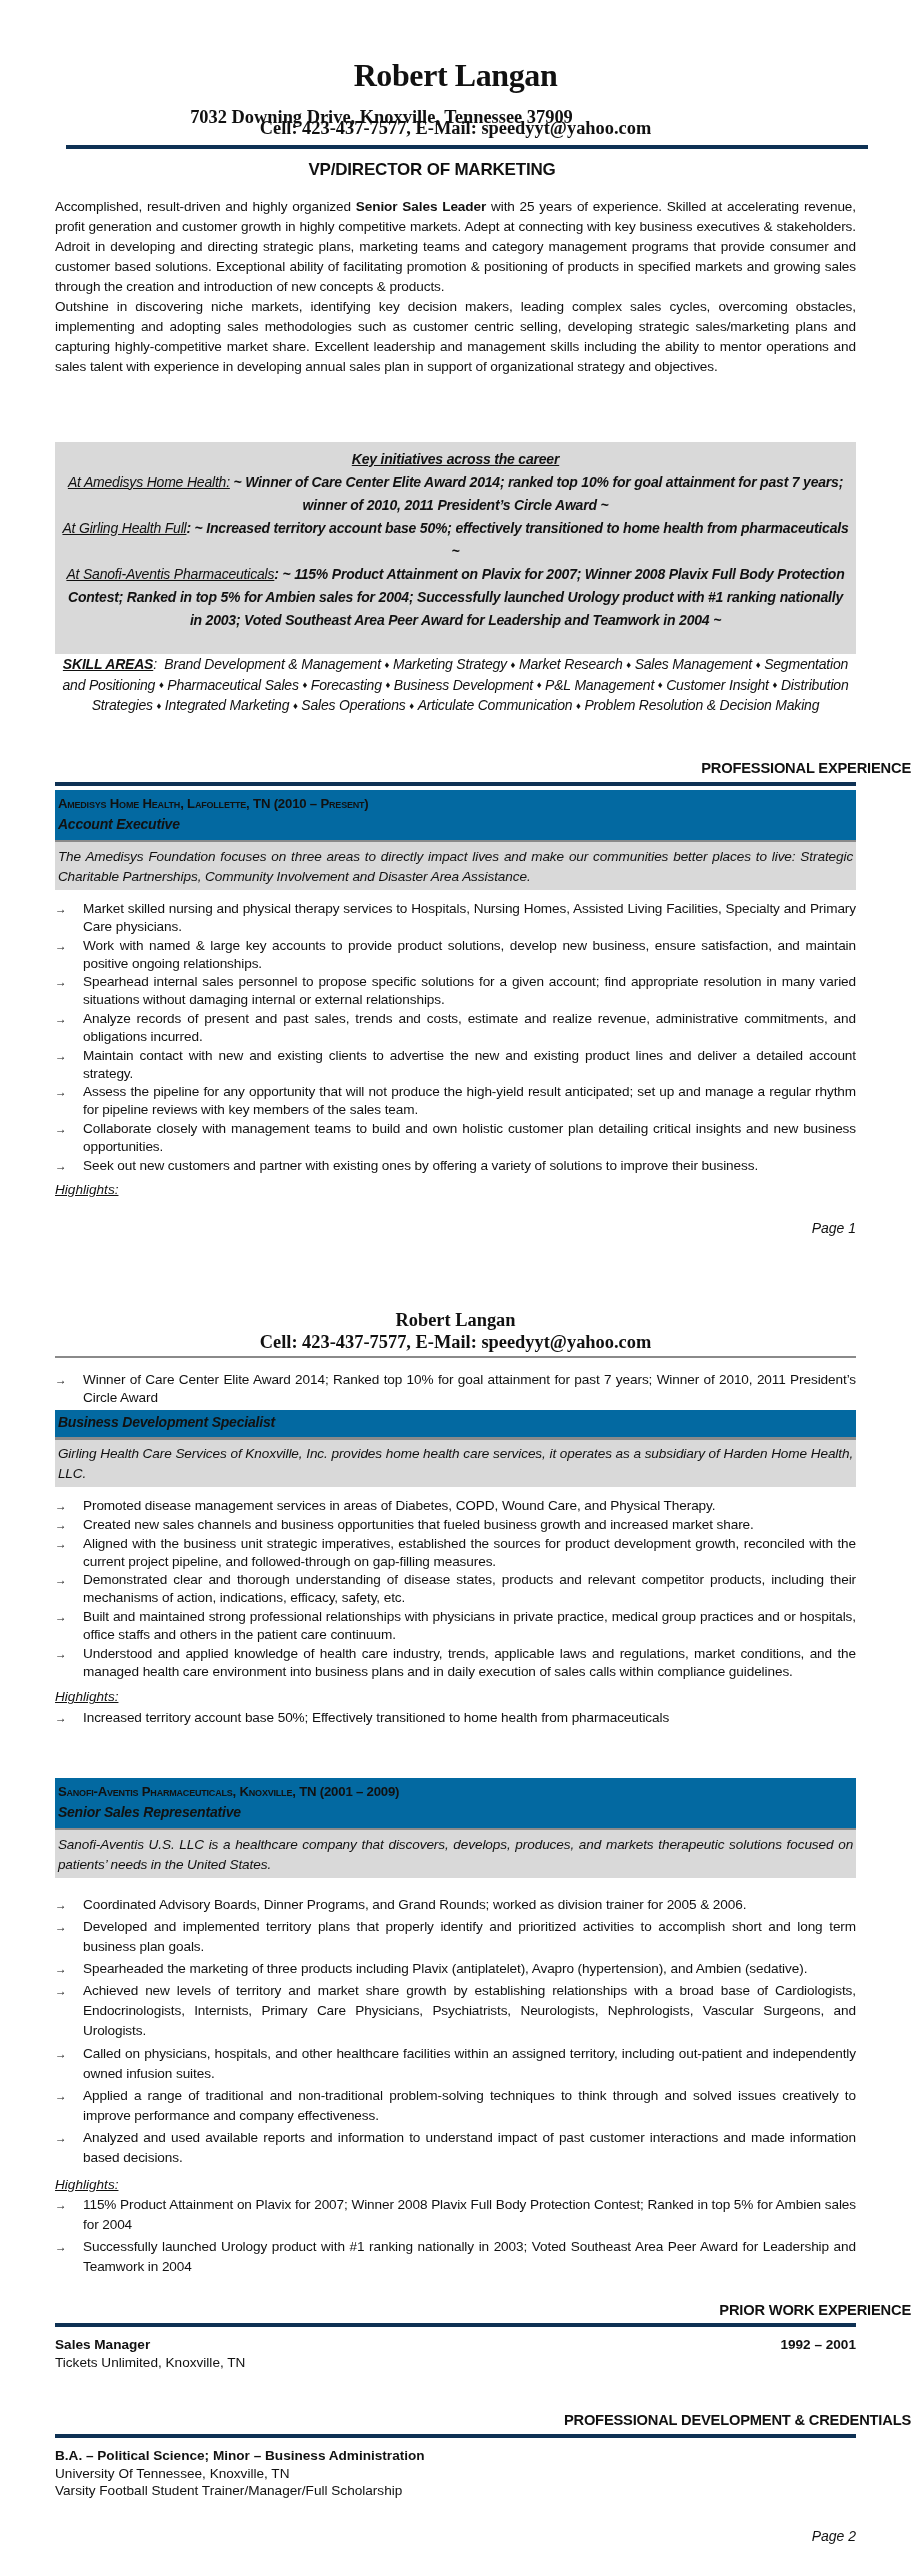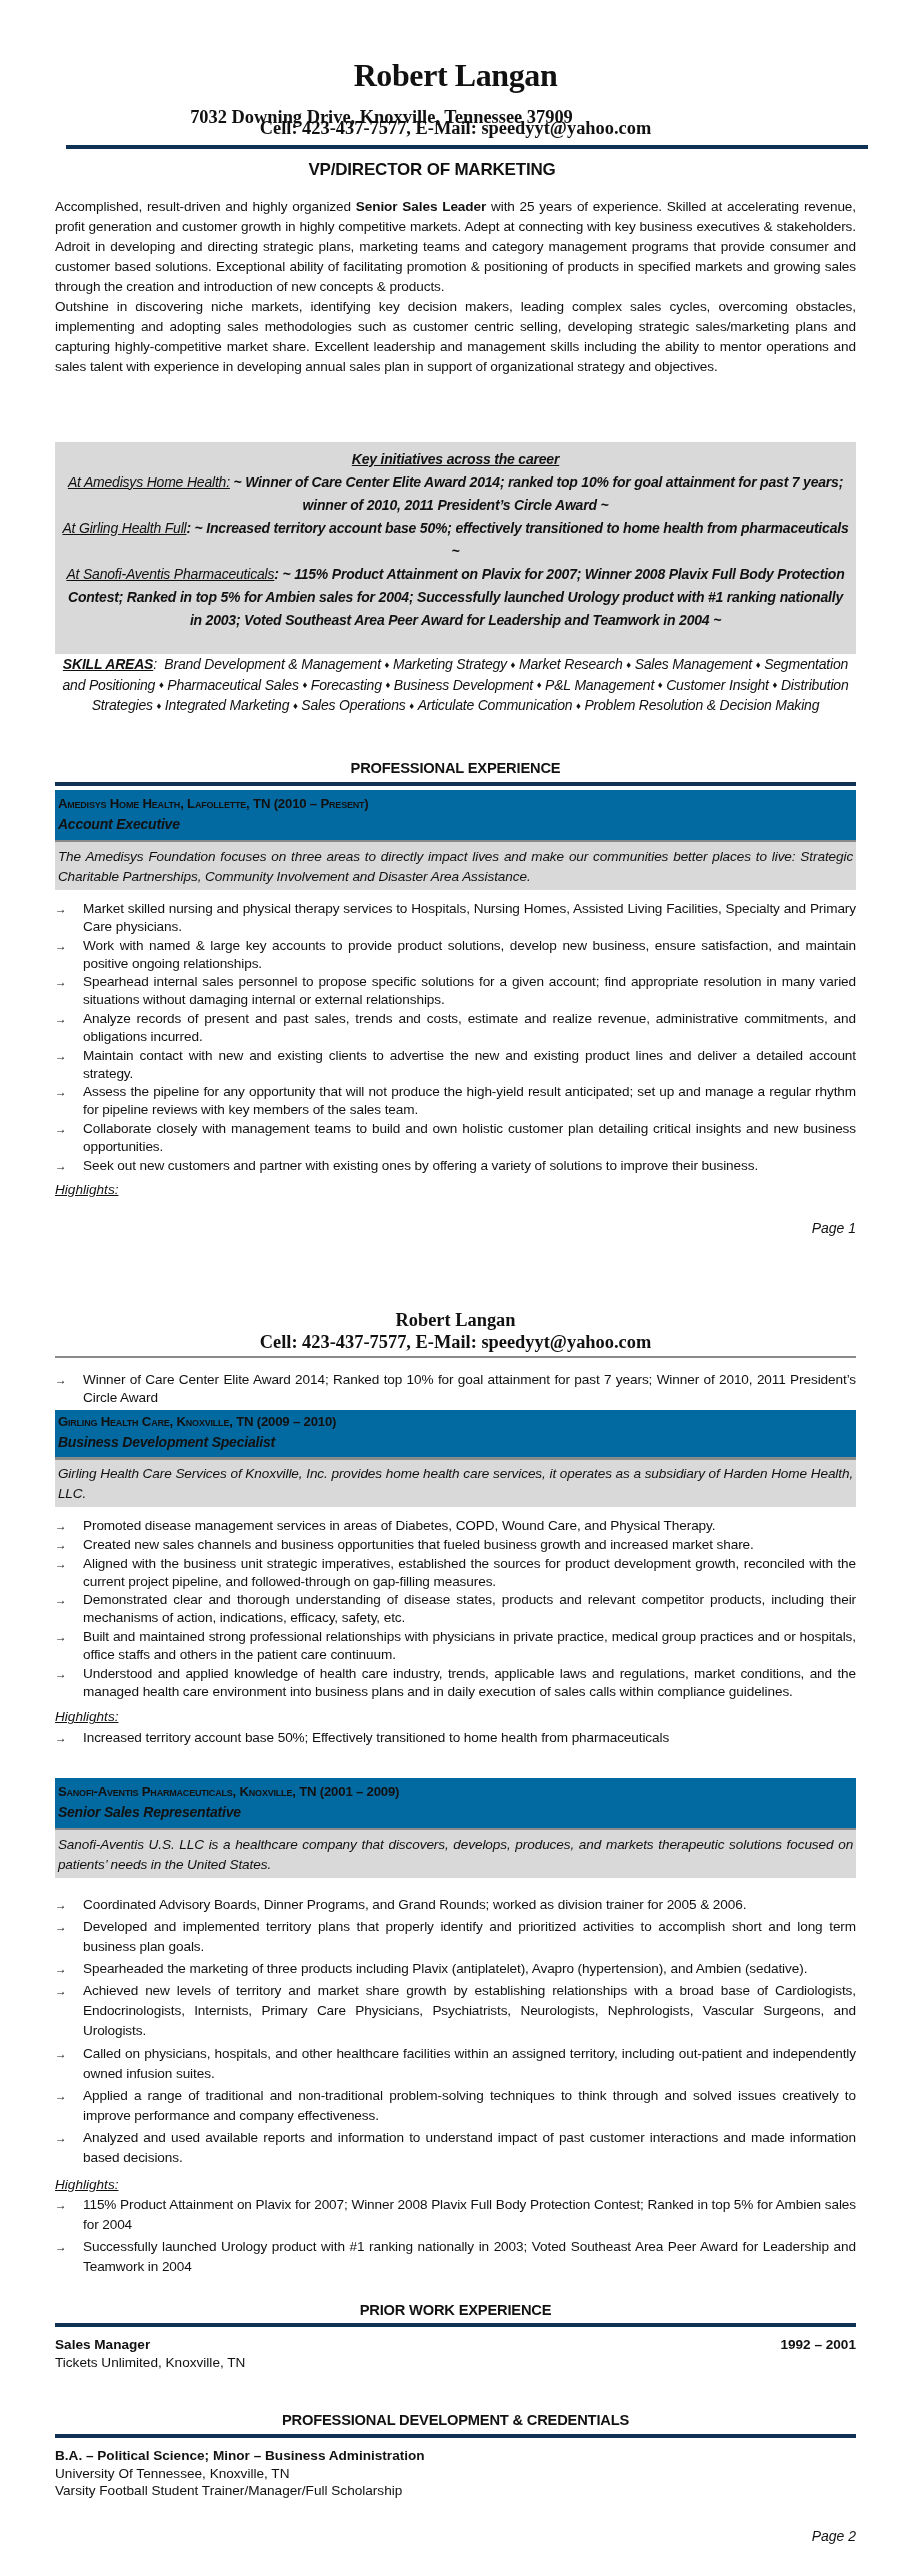--- a/index.html
+++ b/index.html
@@ -12,21 +12,21 @@
   .addr { font-family: "Liberation Serif", serif; font-weight: bold; font-size: 18.4px; text-align: center; line-height: 23.5px; }
   .rule-navy { height: 3.7px; background: #0e3154; }
   .rule-gray { height: 2.2px; background: #8a8a8a; }
   .title-main { font-weight: bold; font-size: 17px; text-align: center; letter-spacing: -0.2px; }
   .para { font-size: 13.6px; line-height: 20px; text-align: justify; margin: 0; letter-spacing: -0.1px; }
   .key-box { background: #d9d9d9; padding: 5.9px 5.9px 22px 5.9px; text-align: center; font-size: 14px; line-height: 23px; font-weight: bold; font-style: italic; letter-spacing: -0.2px; }
   .key-box .u { text-decoration: underline; font-weight: normal; }
   .skills { text-align: center; font-style: italic; font-size: 14px; line-height: 20px; letter-spacing: -0.2px; }
   .skills .lbl { font-weight: bold; text-decoration: underline; }
   .skills .dia { font-style: normal; font-size: 9.6px; vertical-align: 1.5px; margin: 0 3.7px; }
-  .sec-title { font-weight: bold; font-size: 14.7px; text-align: center; letter-spacing: -0.2px; }
+  .sec-title { font-weight: bold; font-size: 14.7px; text-align: right; letter-spacing: -0.2px; }
   .job-head { background: #0369a1; padding: 4.4px 2.9px 5.9px 2.9px; }
   .job-company { font-weight: bold; font-size: 13.2px; line-height: 20px; font-variant: small-caps; letter-spacing: -0.2px; }
   .job-role { font-weight: bold; font-style: italic; font-size: 14px; line-height: 20px; letter-spacing: -0.2px; }
   .job-desc { background: #d9d9d9; font-style: italic; font-size: 13.6px; line-height: 20px; padding: 4.4px 2.9px 2.9px 2.9px; text-align: justify; letter-spacing: -0.1px; }
   ul.arrows { list-style: none; margin: 0; padding: 0; }
   ul.arrows li { position: relative; padding-left: 28px; font-size: 13.6px; line-height: 18px; text-align: justify; margin-bottom: 0.7px; letter-spacing: -0.1px; }
   ul.arrows.loose li { line-height: 20px; margin-bottom: 2.2px; }
   ul.arrows li .arr { position: absolute; left: 0; top: 0; font-size: 11.8px; }
   .highlights { font-style: italic; text-decoration: underline; font-size: 13.6px; }
   .pageno { position: absolute; right: 55px; font-style: italic; font-size: 14px; }
@@ -96,21 +96,20 @@
   <div class="content rule-gray" style="top:68px;"></div>
 
   <div class="content" style="top:83px;">
     <ul class="arrows">
       <li><span class="arr">→</span><span>Winner of Care Center Elite Award 2014; Ranked top 10% for goal attainment for past 7 years; Winner of 2010, 2011 President’s Circle Award</span></li>
     </ul>
   </div>
 
   <div class="content" style="top:122px;">
     <div class="job-head" style="padding-top:1.5px;">
-      <div class="job-company">Girling Health Care, Knoxville, TN (2009 – 2010)</div>
       <div class="job-role">Business Development Specialist</div>
     </div>
     <div class="rule-gray"></div>
     <div class="job-desc" style="margin-bottom:10.3px;">Girling Health Care Services of Knoxville, Inc. provides home health care services, it operates as a subsidiary of Harden Home Health, LLC.</div>
     <ul class="arrows">
       <li><span class="arr">→</span><span>Promoted disease management services in areas of Diabetes, COPD, Wound Care, and Physical Therapy.</span></li>
       <li><span class="arr">→</span><span>Created new sales channels and business opportunities that fueled business growth and increased market share.</span></li>
       <li><span class="arr">→</span><span>Aligned with the business unit strategic imperatives, established the sources for product development growth, reconciled with the current project pipeline, and followed-through on gap-filling measures.</span></li>
       <li><span class="arr">→</span><span>Demonstrated clear and thorough understanding of disease states, products and relevant competitor products, including their mechanisms of action, indications, efficacy, safety, etc.</span></li>
       <li><span class="arr">→</span><span>Built and maintained strong professional relationships with physicians in private practice, medical group practices and or hospitals, office staffs and others in the patient care continuum.</span></li>

